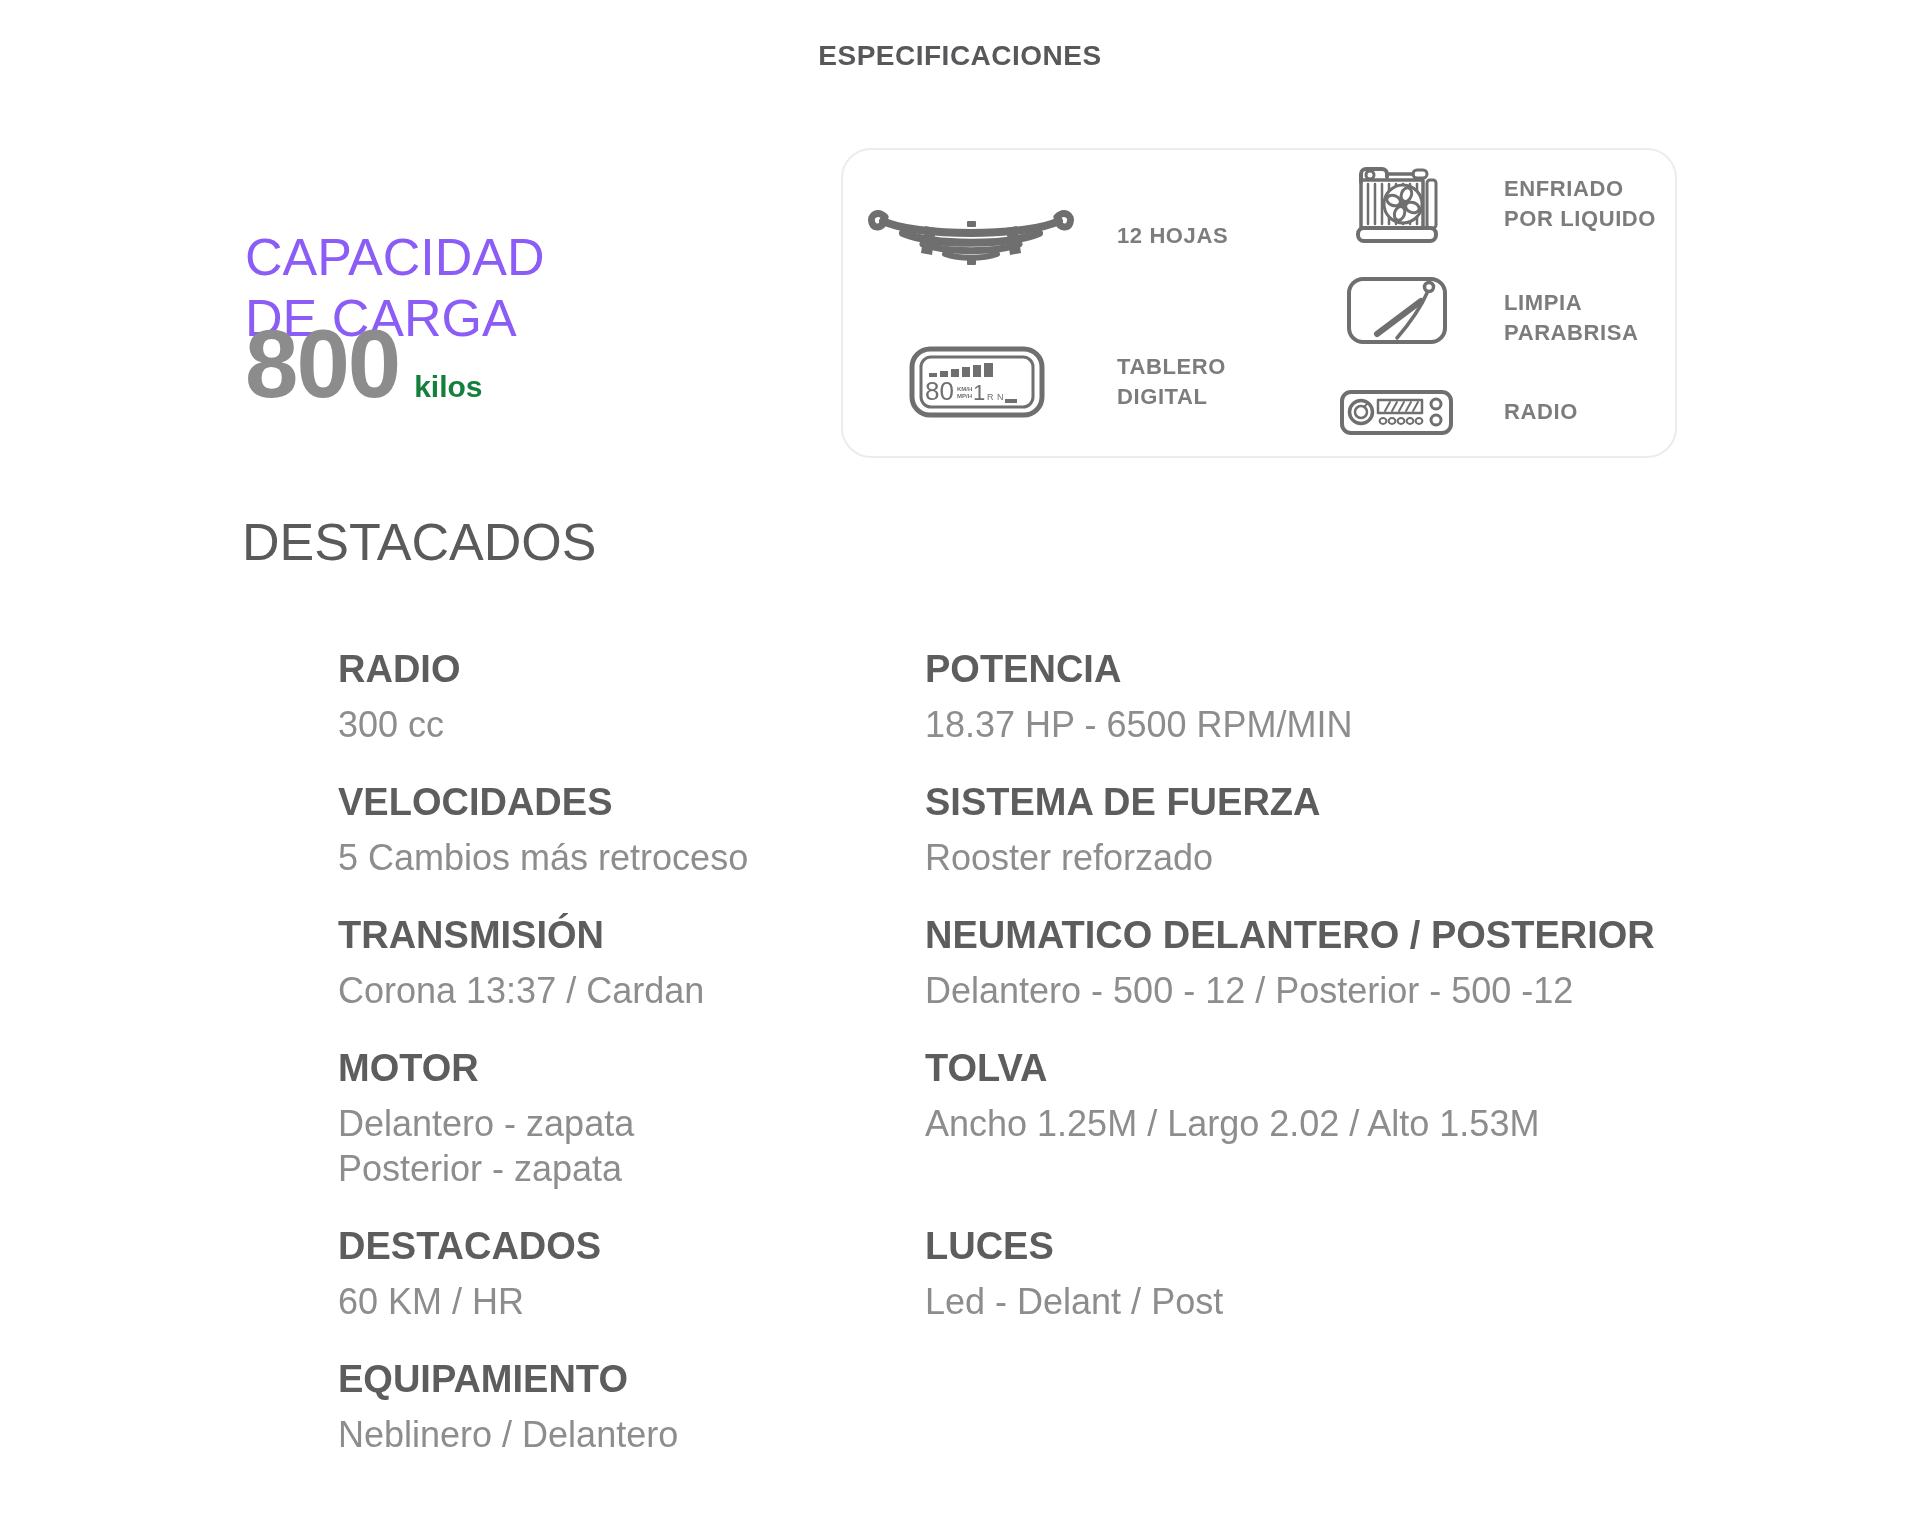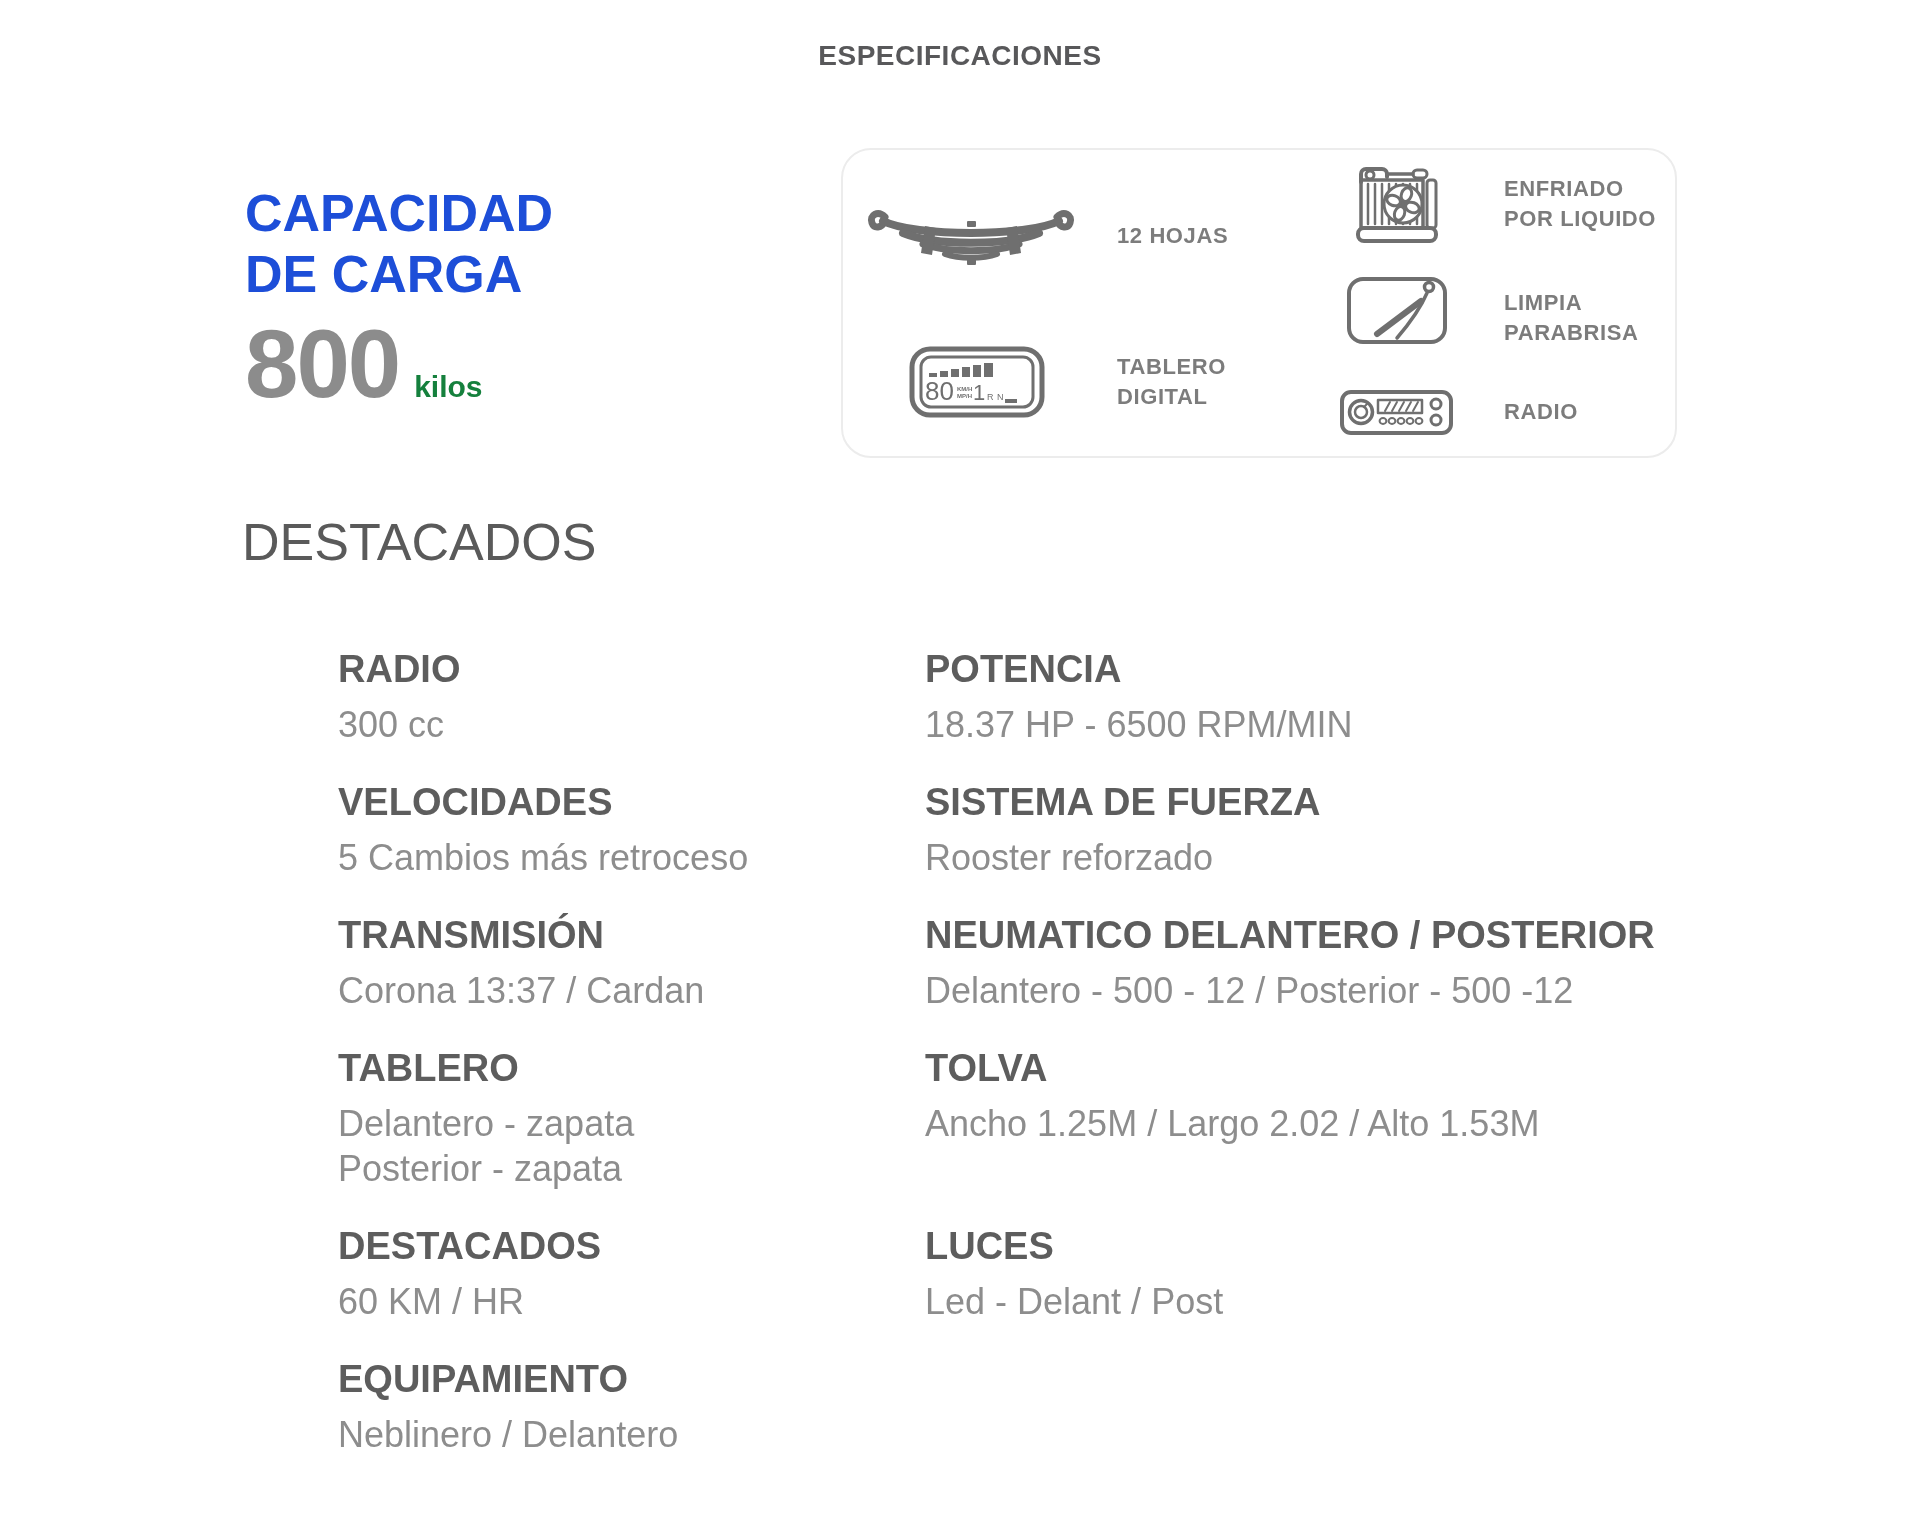--- a/index.html
+++ b/index.html
@@ -6,21 +6,21 @@
   body{
     width:1920px;height:1522px;position:relative;background:#ffffff;
     font-family:"Liberation Sans", sans-serif;overflow:hidden;
   }
   .page-title{
     position:absolute;left:0;top:40px;width:1920px;text-align:center;
     font-size:28px;font-weight:bold;color:#58585a;letter-spacing:.5px;
   }
   
   .capacity{position:absolute;left:245px;top:183px;}
-  .capacity-heading{font-size:52px;line-height:61px;font-weight:bold;color:#1d4ed8;}
+  .capacity-heading{font-size:52px;line-height:61px;font-weight:normal;color:#8b5cf6;margin-top:44px;}
   .capacity-value-row{position:absolute;left:245px;top:316px;display:flex;align-items:baseline;gap:7px;}
   .capacity-value{font-size:96px;font-weight:bold;color:#8c8c8c;letter-spacing:-2px;line-height:1;}
   .capacity-unit{font-size:30px;font-weight:bold;color:#15803d;margin-left:8px;}
   
   .card{
     position:absolute;left:841px;top:148px;width:836px;height:310px;
     border:2px solid #ececec;border-radius:30px;background:#fff;box-sizing:border-box;
   }
   .feat-icon{position:absolute;}
   .feat-label{
@@ -160,21 +160,21 @@
   <div class="spec">
     <div class="spec-h">TRANSMISIÓN</div>
     <div class="spec-v">Corona 13:37 / Cardan</div>
   </div>
   <div class="spec">
     <div class="spec-h">NEUMATICO DELANTERO / POSTERIOR</div>
     <div class="spec-v">Delantero - 500 - 12 / Posterior - 500 -12</div>
   </div>
 
   <div class="spec">
-    <div class="spec-h">TABLERO</div>
+    <div class="spec-h">MOTOR</div>
     <div class="spec-v">Delantero - zapata</div>
     <div class="spec-v">Posterior - zapata</div>
   </div>
   <div class="spec">
     <div class="spec-h">TOLVA</div>
     <div class="spec-v">Ancho 1.25M / Largo 2.02 / Alto 1.53M</div>
   </div>
 
   <div class="spec">
     <div class="spec-h">DESTACADOS</div>

